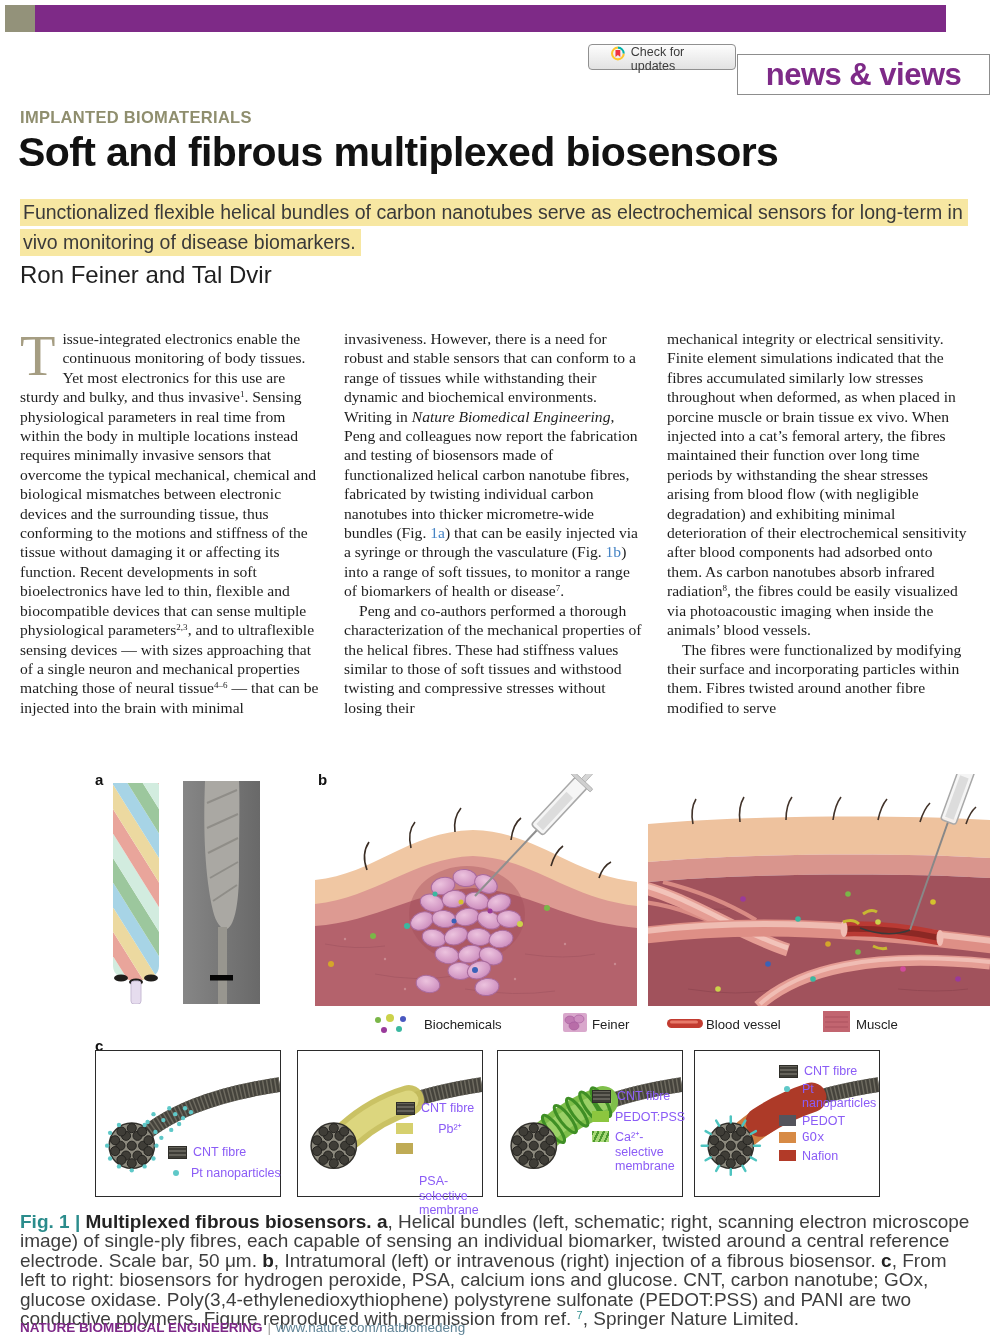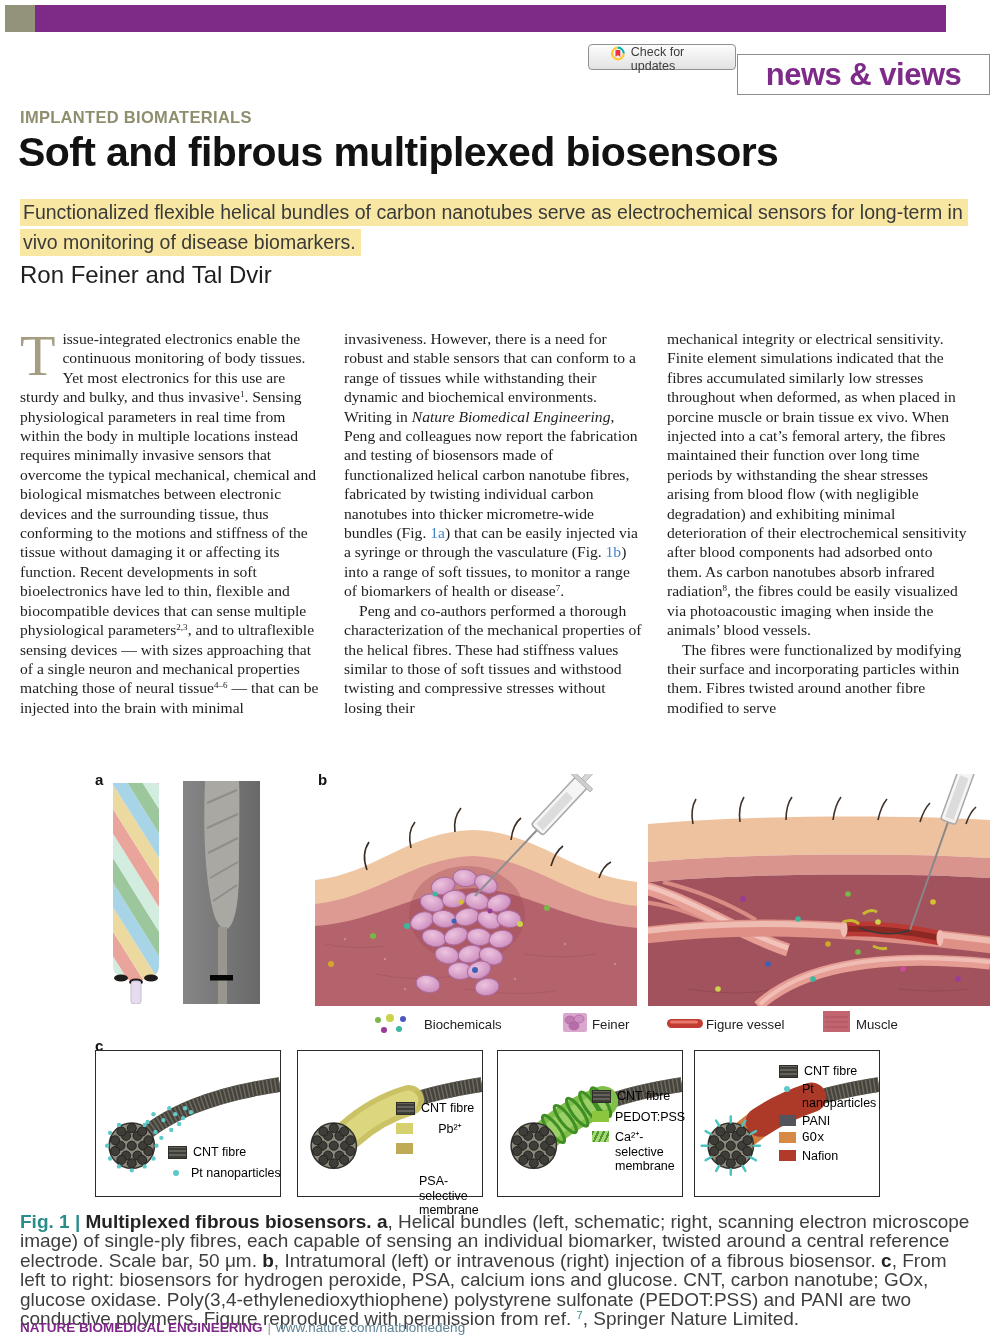--- a/index.html
+++ b/index.html
@@ -37,21 +37,21 @@
   .link{color:#4583c4;text-align:right;}
   .dropcap{float:left;font-size:58px;line-height:48px;padding:3px 7px 0 0;color:#a59d82;
            font-family:"Liberation Serif",serif;}
 
   
   .panel-label{position:absolute;font-size:15px;font-weight:bold;color:#111;}
   .fleg-label{position:absolute;top:1017px;font-size:13.2px;color:#222;}
   .cbox{position:absolute;top:1050px;width:186px;height:147px;border:1px solid #2b2b2b;
         background:#fff;box-sizing:border-box;}
   .cbox svg{position:absolute;left:0;top:0;}
-  .leg{position:absolute;font-size:12.5px;line-height:14.5px;color:#000000;}
+  .leg{position:absolute;font-size:12.5px;line-height:14.5px;color:#8b5cf6;}
   .leg .row{display:flex;align-items:flex-start;margin-bottom:6px;}
   .leg.compact .row{margin-bottom:3px;}
   .sw{flex:0 0 auto;width:17px;height:11px;margin:1px 6px 0 0;}
   .sw.cnt{background:repeating-linear-gradient(0deg,#3e3d37 0 2px,#64625a 2px 4px);border:0.5px solid #2e2d28;}
   .sw.dot{width:6px;height:6px;border-radius:50%;background:#5fc8c8;margin:4px 12px 0 5px;}
   .sw.pb{background:#d6d06e;} .sw.psa{background:#bfab55;}
   .sw.pedot{background:#8cc63f;}
   .sw.ca{background:repeating-linear-gradient(115deg,#4e9a2e 0 2px,#a8d878 2px 5px);}
   .sw.pani{background:#54545c;} .sw.gox{background:#d78a45;} .sw.nafion{background:#b23a28;}
   .lbl{display:block;}
@@ -347,21 +347,21 @@
         <ellipse cx="16" cy="6" rx="5" ry="4" fill="#cd8fc0"></ellipse>
       <ellipse cx="11" cy="13" rx="5" ry="4" fill="#b86da8"></ellipse>
     </g>
   </svg>
   <div class="fleg-label" style="left:592px;">Feiner</div>
 
   <svg class="abs" style="left:667px;top:1018px;" width="36" height="11" viewBox="0 0 36 11">
     <rect y="1" width="36" height="9" rx="4.5" fill="#c23b30"></rect>
     <rect x="3" y="2.5" width="28" height="3" rx="1.5" fill="#e77a6a"></rect>
   </svg>
-  <div class="fleg-label" style="left:706px;">Figure vessel</div>
+  <div class="fleg-label" style="left:706px;">Blood vessel</div>
 
   <svg class="abs" style="left:823px;top:1011px;" width="27" height="21" viewBox="0 0 27 21">
     <rect width="27" height="21" fill="#c26570"></rect>
     <g stroke="#a84f5c" stroke-width="1.4" opacity="0.6">
         <path d="M2,6 h23"></path>
         <path d="M2,11 h23"></path>
         <path d="M2,16 h23"></path>
       </g>
   </svg>
   <div class="fleg-label" style="left:856px;">Muscle</div>
@@ -493,21 +493,21 @@
       <div class="row">
           <span class="sw cnt"></span>
           <span class="lbl" style="width:78px;">CNT fibre</span>
         </div>
       <div class="row">
           <span class="sw dot"></span>
           <span class="lbl" style="width:78px;">Pt nanoparticles</span>
         </div>
       <div class="row">
           <span class="sw pani"></span>
-          <span class="lbl" style="width:78px;">PANI</span>
+          <span class="lbl" style="width:78px;">PEDOT</span>
         </div>
       <div class="row">
           <span class="sw gox"></span>
           <span class="lbl" style="width:78px;font-family:Liberation Mono, monospace;">GOx</span>
         </div>
       <div class="row">
           <span class="sw nafion"></span>
           <span class="lbl" style="width:78px;">Nafion</span>
         </div>
     </div>

